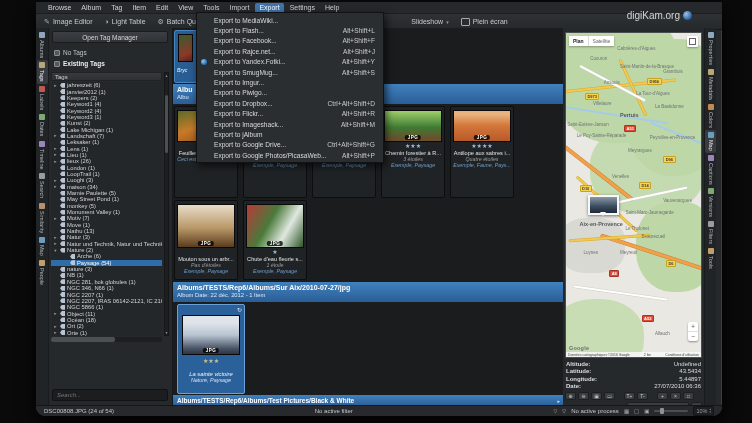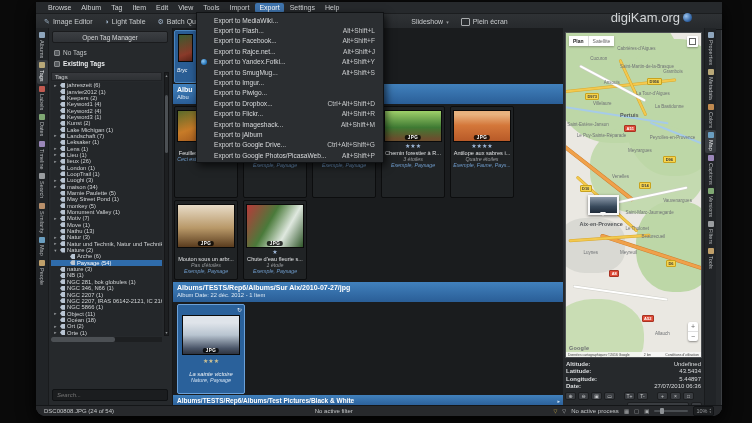--- a/index.html
+++ b/index.html
@@ -13,21 +13,21 @@
   .mi{font-size:7px;color:#cfd2d4;padding:0 4px;line-height:10px;border-radius:2px;cursor:default;}
   .mi.active{background:#3f74ad;color:#fff;}
   
   .toolbar{position:absolute;left:0;top:12px;right:0;height:15px;display:flex;align-items:center;gap:12px;
            padding-left:8px;background:linear-gradient(#2f3235,#26292c);border-bottom:1px solid #141618;}
   .tb{display:flex;align-items:center;gap:3px;font-size:7px;color:#c8cbcd;}
   .tb .g{font-size:7px;color:#9fb3c8;}
   .tb-sep{flex:0 0 150px;}
   .caret{font-size:5px;color:#9a9da0;}
   .fs-ico{width:7px;height:6px;border:1px solid #a8abad;border-radius:1px;display:inline-block;}
-  .brand{position:absolute;right:30px;top:8px;display:flex;align-items:center;gap:3px;font-size:13px;color:#d3d6d8;}
+  .brand{position:absolute;right:30px;top:8px;display:flex;align-items:center;gap:3px;font-size:10px;color:#d3d6d8;}
   .globe{width:9px;height:9px;border-radius:50%;background:radial-gradient(circle at 35% 35%,#9cc4ee,#2a5d9e 70%);display:inline-block;}
   
   .ltabs{position:absolute;left:0;top:26px;bottom:10px;width:13px;background:#212427;border-right:1px solid #191b1d;
          display:flex;flex-direction:column;align-items:center;padding-top:2px;box-sizing:border-box;}
   .rtabs{position:absolute;left:668px;top:26px;bottom:10px;width:12px;background:#212427;border-left:1px solid #191b1d;
          display:flex;flex-direction:column;align-items:center;padding-top:2px;box-sizing:border-box;}
   .vtab{writing-mode:vertical-rl;display:flex;align-items:center;gap:2px;padding:2px 0;font-size:5.5px;
         color:#b8bbbe;border-radius:2px;width:11px;}
   .vtab.sel{background:#383c40;color:#e8eaec;}
   .ti{width:6px;height:6px;border-radius:1px;display:inline-block;}

